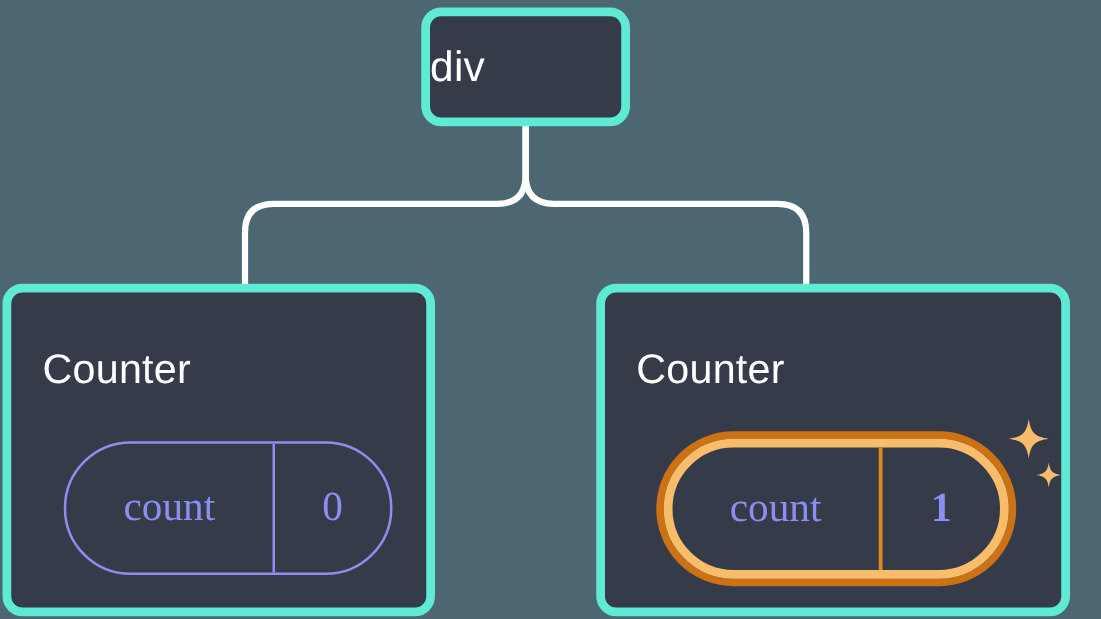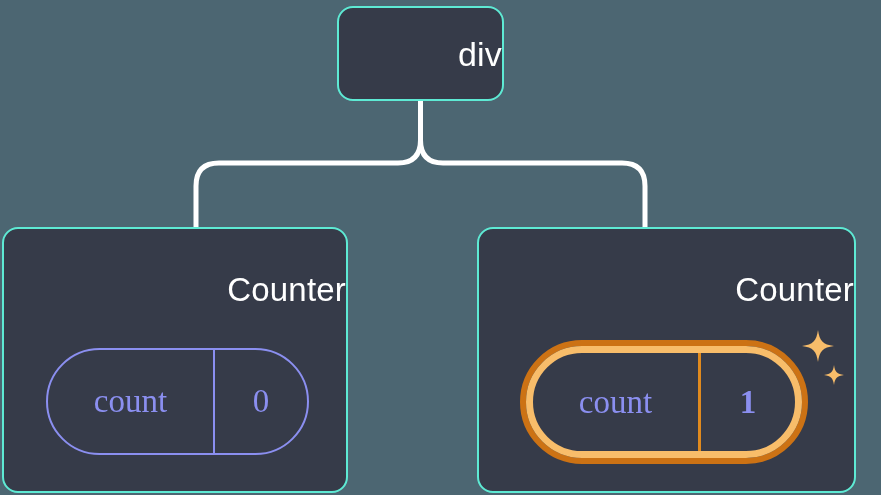--- a/index.html
+++ b/index.html
@@ -26,44 +26,45 @@
     top: 0;
     width: 881px;
     height: 495px;
     pointer-events: none;
   }
 
   
   .node {
     position: absolute;
     background: #363b49;
-    border: 2px solid #5eead4;
+    border: 7px solid #5eead4;
     border-radius: 16px;
     box-sizing: border-box;
     display: flex;
     flex-direction: column;
-    align-items: flex-end;
+    align-items: flex-start;
   }
   .node-root {
     left: 337px;
     top: 6px;
     width: 167px;
     height: 95px;
     justify-content: center;
   }
   .node-title-root {
     color: #ffffff;
     font-size: 34px;
     line-height: 1;
     letter-spacing: 0.2px;
   }
   .node-child {
     top: 227px;
     height: 266px;
     padding-top: 44px;
+    padding-left: 25px;
   }
   .node-left  { left: 2px;   width: 346px; }
   .node-right { left: 477px; width: 379px; }
 
   .node-title {
     color: #ffffff;
     font-size: 33px;
     line-height: 1;
     letter-spacing: 0.2px;
     margin-bottom: 0;

